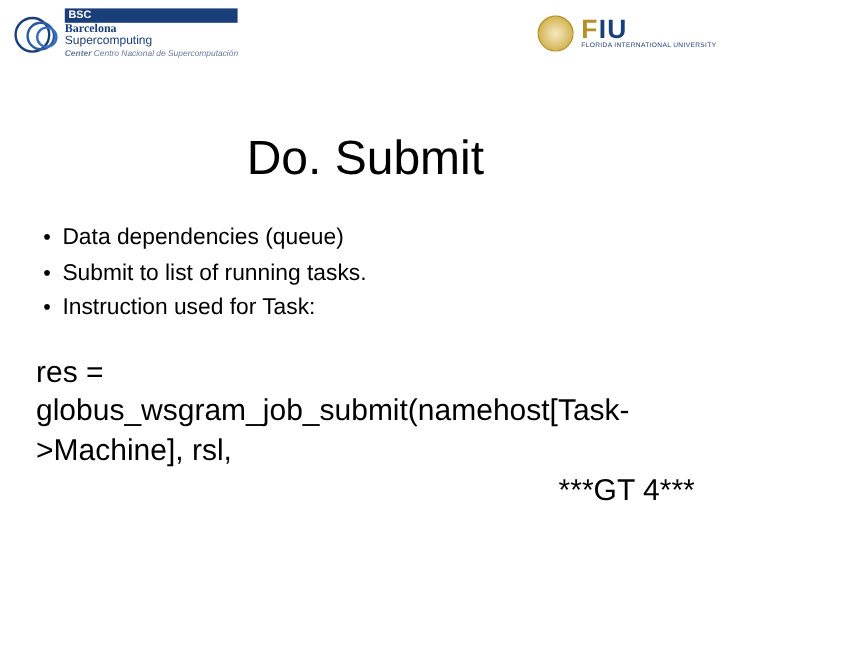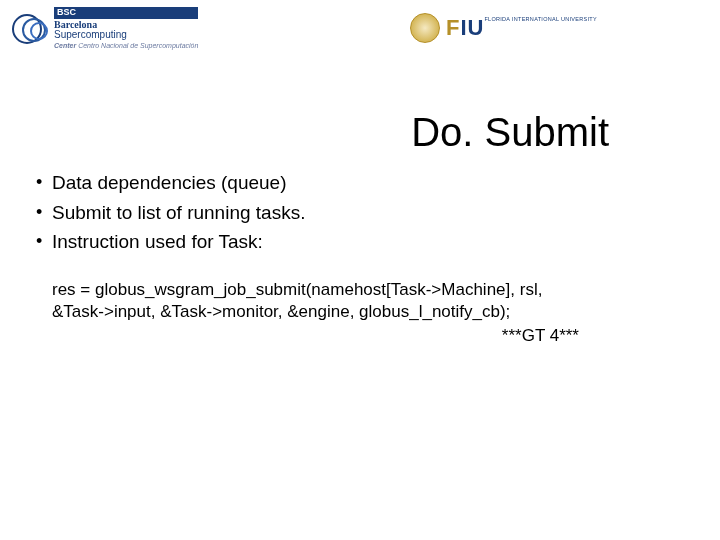--- a/index.html
+++ b/index.html
@@ -54,37 +54,37 @@
     gap: 6px;
   }
   .fiu-seal {
     width: 28px;
     height: 28px;
     border-radius: 50%;
     border: 1px solid #b59029;
     background: radial-gradient(circle, #f5e9c2 0%, #d4b657 70%);
     position: relative;
   }
-  .fiu-text { display: flex; align-items: flex-start; line-height: 1; }
+  .fiu-text { display: flex; flex-direction: column; align-items: flex-start; line-height: 1; }
   .fiu-big { font-size: 22px; font-weight: bold; letter-spacing: 1px; }
   .fiu-big .f { color: #b59029; }
   .fiu-big .iu { color: #1a3e7a; }
   .fiu-small { font-size: 5.5px; color: #1a3e7a; letter-spacing: 0.3px; }
   .title {
     position: absolute;
     top: 110px;
     left: 0;
     right: 0;
-    text-align: right;
+    text-align: center;
     font-size: 40px;
     font-family: Arial, sans-serif;
   }
   .content {
     position: absolute;
-    top: 170px;
+    top: 185px;
     left: 30px;
     right: 30px;
     font-size: 19px;
     line-height: 1.35;
   }
   .content ul {
     list-style: none;
     padding: 0;
     margin: 0 0 24px 0;
   }
@@ -94,22 +94,21 @@
     margin-bottom: 4px;
   }
   .content li::before {
     content: "•";
     position: absolute;
     left: 6px;
     top: 0;
     font-size: 18px;
   }
   .code-block {
-    margin-left: 22px;
-    font-size: 17px;
+    font-size: 25px;
     line-height: 1.3;
   }
   .gt4 {
     text-align: right;
     margin-top: 2px;
   }
 </style>
 </head>
 <body>
 
@@ -146,18 +145,17 @@
   <div class="title">Do. Submit</div>
 
   <div class="content">
     <ul>
       <li>Data dependencies (queue)</li>
       <li>Submit to list of running tasks.</li>
       <li>Instruction used for Task:</li>
     </ul>
     <div class="code-block">
       <div>res = globus_wsgram_job_submit(namehost[Task-&gt;Machine], rsl,</div>
-      <div>&amp;Task-&gt;input, &amp;Task-&gt;monitor, &amp;engine, globus_l_notify_cb);</div>
       <div class="gt4">***GT 4***</div>
     </div>
   </div>
 
 </div>
 
 </body></html>

